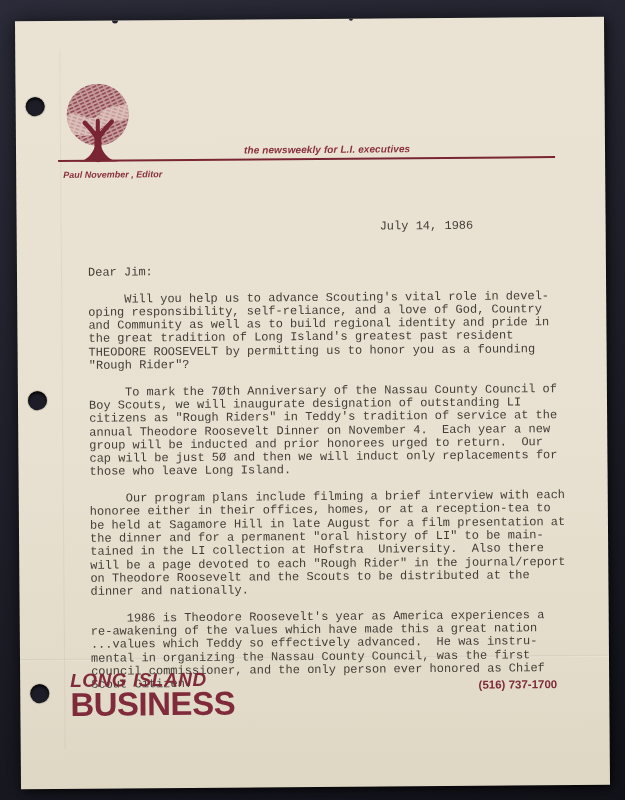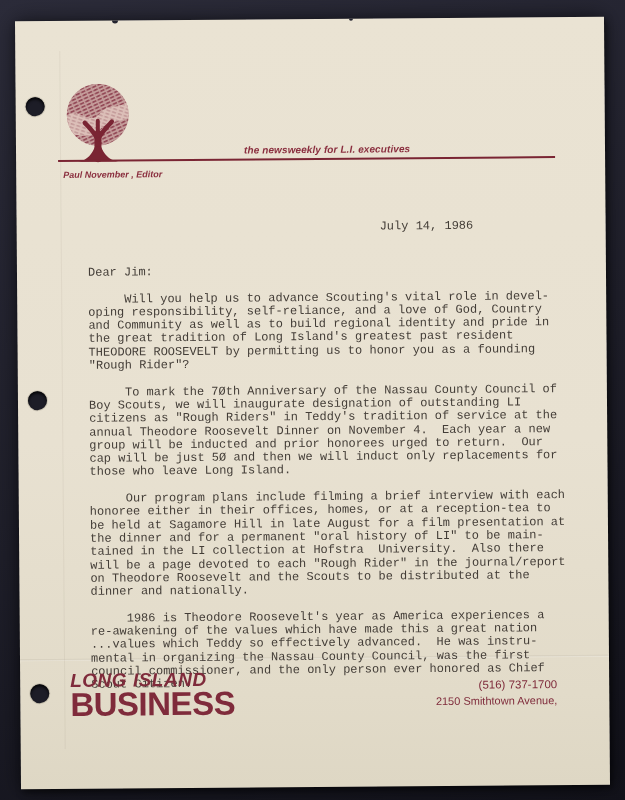--- a/index.html
+++ b/index.html
@@ -46,21 +46,21 @@
   .date-line{position:absolute;left:345px;top:201px;font-size:12px;white-space:pre;margin-left:18px;}
   .letter-body{position:absolute;left:71px;top:246px;width:495px;font-size:12px;line-height:13.3px;}
   .salutation,.para{white-space:pre;margin:0 0 13.3px 0;}
   .para:last-child{margin-bottom:0;}
 
   .brand{position:absolute;left:50px;top:650px;color:#7f2b3b;}
   .brand1{font-size:19px;font-weight:bold;font-style:italic;letter-spacing:0.5px;line-height:19px;}
   .brand2{font-size:33px;font-weight:bold;letter-spacing:-0.5px;line-height:30px;margin-top:0px;}
   .contact{
     position:absolute;right:52px;top:660px;text-align:right;
-    color:#7f2b3b;font-weight:normal;font-size:11px;line-height:15.5px;white-space:nowrap;
+    color:#7f2b3b;font-weight:bold;font-size:11px;line-height:15.5px;white-space:nowrap;
   }
   .contact .phone{font-size:11.5px;}
 </style>
 </head>
 <body>
 
 <div class="paper">
 
   <div class="notch notch1"></div>
   <div class="notch notch2"></div>
@@ -135,16 +135,15 @@
 Scout Citizen.</div>
   </div>
 
   <div class="brand">
     <div class="brand1">LONG ISLAND</div>
     <div class="brand2">BUSINESS</div>
   </div>
 
   <div class="contact">
     <div class="phone">(516) 737-1700</div>
-    <div>2150 Smithtown Avenue,</div>
   </div>
 
 </div>
 
 </body></html>

